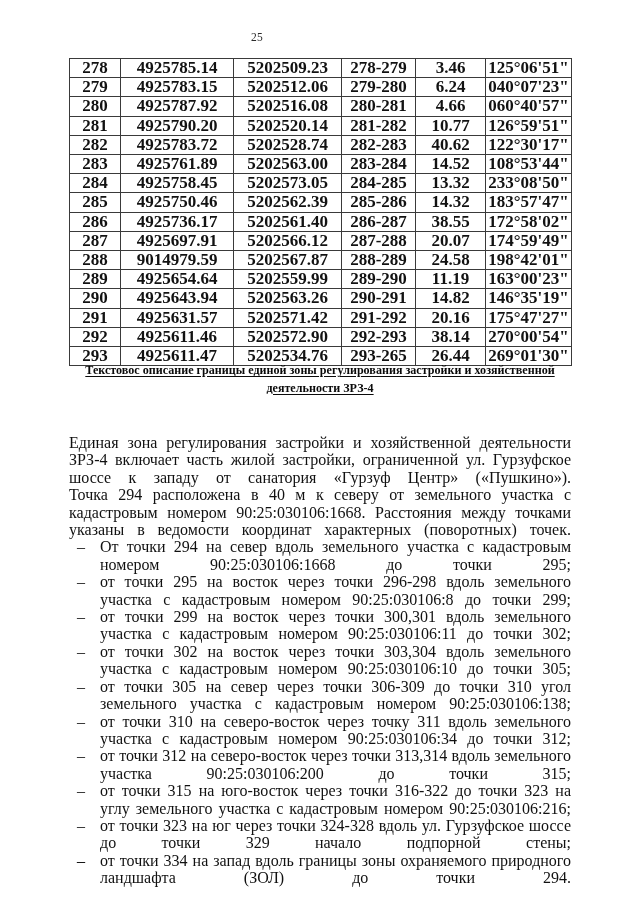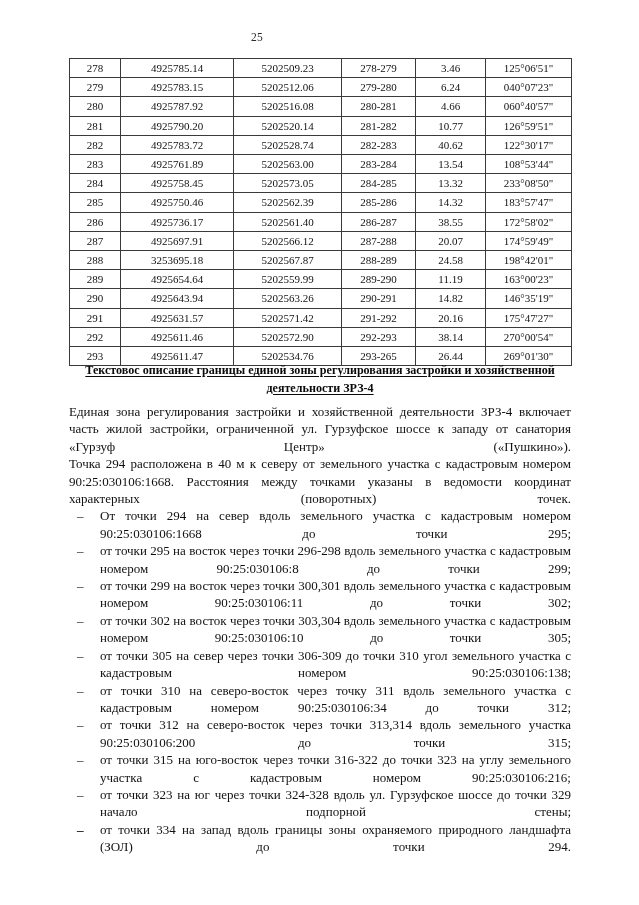--- a/index.html
+++ b/index.html
@@ -34,22 +34,23 @@
   }
 
   
   .coord-table {
     position: absolute;
     left: 69px;
     top: 58px;
     width: 502px;
     border-collapse: collapse;
     table-layout: fixed;
-    font-size: 11px;
+    font-size: 17px;
     color: #121212;
+    font-weight: bold;
   }
   .coord-table td {
     border: 1px solid #3a3a3a;
     text-align: center;
     height: 18.2px;
     line-height: 18.2px;
     padding: 0;
     white-space: nowrap;
     overflow: hidden;
   }
@@ -75,23 +76,23 @@
   .doc-heading span {
     text-decoration: underline;
     text-underline-offset: 2px;
     margin-top: 12px;
   }
 
   
   .body-block {
     position: absolute;
     left: 69px;
-    top: 403px;
+    top: 434px;
     width: 502px;
-    font-size: 13px;
+    font-size: 16px;
     line-height: 17.4px;
     color: #111111;
   }
   p.just {
     margin: 0;
     text-align: justify;
     text-align-last: left;
     text-justify: inter-word;
   }
   p.just.jall {
@@ -173,21 +174,21 @@
         <td>5202528.74</td>
         <td>282-283</td>
         <td>40.62</td>
         <td>122°30'17"</td>
       </tr>
       <tr>
         <td>283</td>
         <td>4925761.89</td>
         <td>5202563.00</td>
         <td>283-284</td>
-        <td>13.54</td>
+        <td>14.52</td>
         <td>108°53'44"</td>
       </tr>
       <tr>
         <td>284</td>
         <td>4925758.45</td>
         <td>5202573.05</td>
         <td>284-285</td>
         <td>13.32</td>
         <td>233°08'50"</td>
       </tr>
@@ -210,21 +211,21 @@
       <tr>
         <td>287</td>
         <td>4925697.91</td>
         <td>5202566.12</td>
         <td>287-288</td>
         <td>20.07</td>
         <td>174°59'49"</td>
       </tr>
       <tr>
         <td>288</td>
-        <td>3253695.18</td>
+        <td>9014979.59</td>
         <td>5202567.87</td>
         <td>288-289</td>
         <td>24.58</td>
         <td>198°42'01"</td>
       </tr>
       <tr>
         <td>289</td>
         <td>4925654.64</td>
         <td>5202559.99</td>
         <td>289-290</td>

